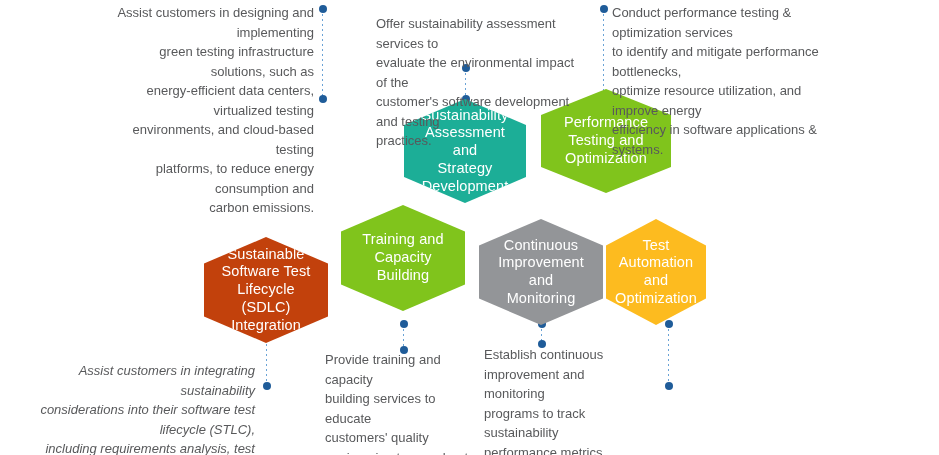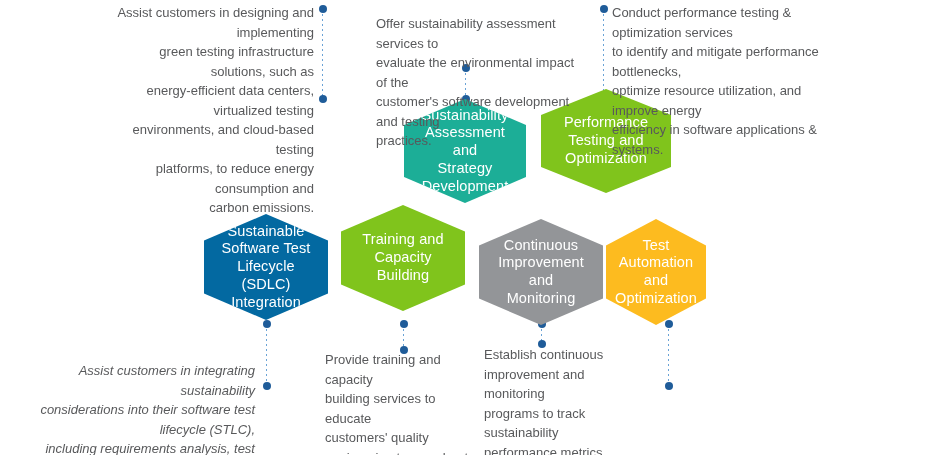--- a/index.html
+++ b/index.html
@@ -116,21 +116,21 @@
 Strategy
 Development</span>
   </div>
 
   <div class="hex" style="left:541px;top:89px;width:130px;height:104px;background:#80C41C;">
     <span class="hex-label">Performance
 Testing and
 Optimization</span>
   </div>
 
-  <div class="hex" style="left:204px;top:214px;width:124px;height:106px;background:#0369a1;">
+  <div class="hex" style="left:204px;top:237px;width:124px;height:106px;background:#c2410c;">
     <span class="hex-label small">Sustainable
 Software Test
 Lifecycle (SDLC)
 Integration</span>
   </div>
 
   <div class="hex" style="left:341px;top:205px;width:124px;height:106px;background:#80C41C;">
     <span class="hex-label">Training and
 Capacity Building</span>
   </div>

